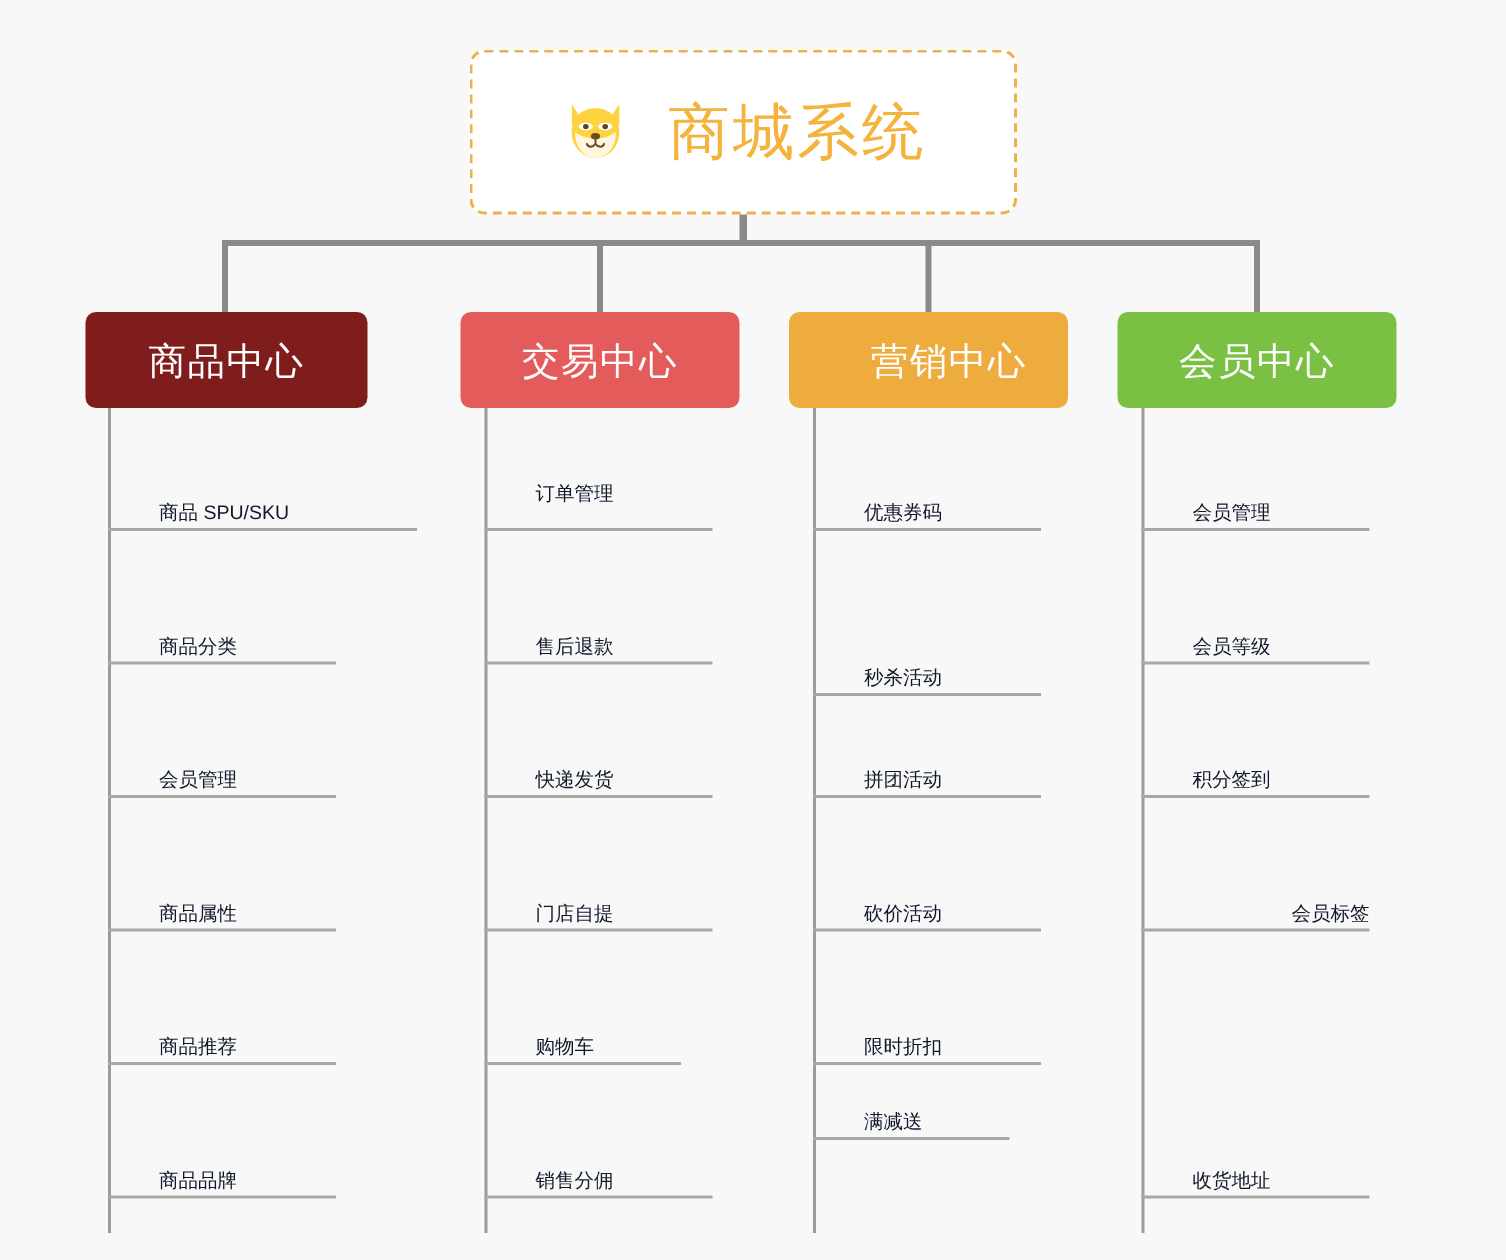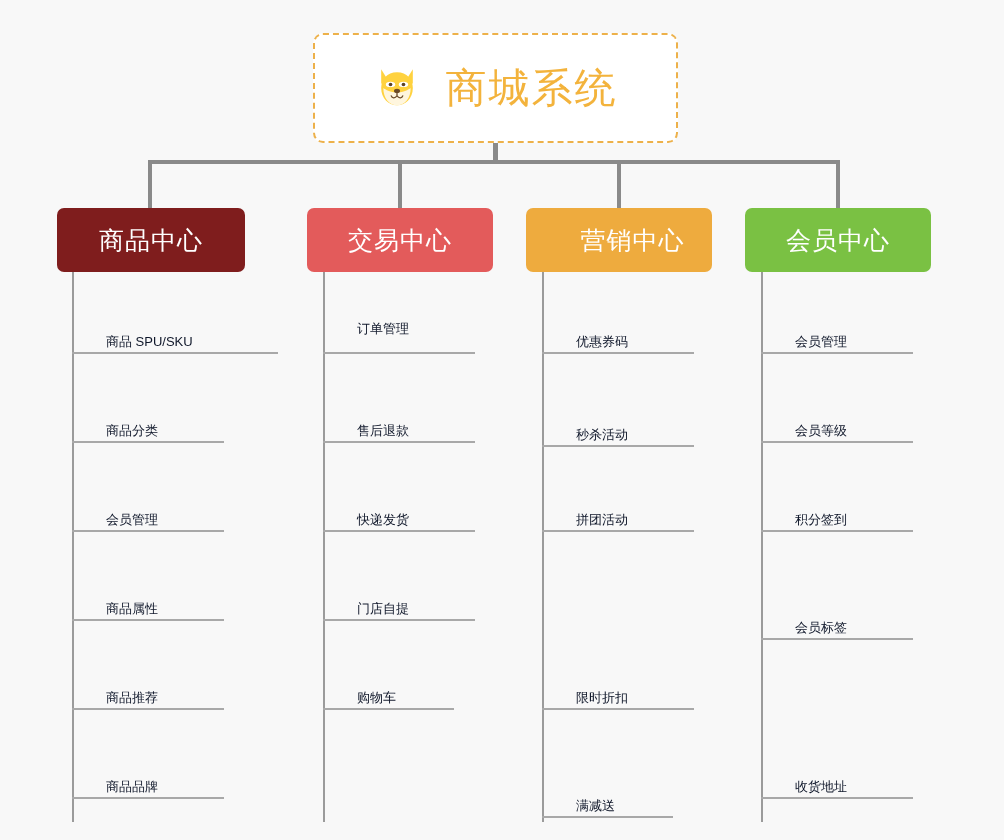--- a/index.html
+++ b/index.html
@@ -162,54 +162,60 @@
   </div>
   <div class="leaf" style="left:323px; top:486px; width:152px;">
     <span class="leaf-label">快递发货</span>
   </div>
   <div class="leaf" style="left:323px; top:575px; width:152px;">
     <span class="leaf-label">门店自提</span>
   </div>
   <div class="leaf" style="left:323px; top:664px; width:131px;">
     <span class="leaf-label">购物车</span>
   </div>
+  <div class="leaf" style="left:323px; top:753px; width:152px;">
+    <span class="leaf-label">销售分佣</span>
+  </div>
 
   <div class="cat-box" style="left:526px; width:186px; background:#eeab3e;padding-left:27px;">
     <span class="cat-label">营销中心</span>
   </div>
   <div class="leaf-stem" style="left:542px; top:272px; height:550px;"></div>
   <div class="leaf" style="left:542px; top:308px; width:152px;">
     <span class="leaf-label">优惠券码</span>
   </div>
-  <div class="leaf" style="left:542px; top:401px; width:152px;">
+  <div class="leaf" style="left:542px; top:418px; width:152px;">
     <span class="leaf-label">秒杀活动</span>
   </div>
   <div class="leaf" style="left:542px; top:486px; width:152px;text-align:center;">
     <span class="leaf-label">拼团活动</span>
   </div>
+  <div class="leaf" style="left:542px; top:575px; width:152px;">
+    <span class="leaf-label">砍价活动</span>
+  </div>
   <div class="leaf" style="left:542px; top:664px; width:152px;">
     <span class="leaf-label">限时折扣</span>
   </div>
-  <div class="leaf" style="left:542px; top:772px; width:131px;">
+  <div class="leaf" style="left:542px; top:714px; width:131px;">
     <span class="leaf-label">满减送</span>
   </div>
 
   <div class="cat-box" style="left:745px; width:186px; background:#7ac143;">
     <span class="cat-label">会员中心</span>
   </div>
   <div class="leaf-stem" style="left:761px; top:272px; height:550px;"></div>
   <div class="leaf" style="left:761px; top:308px; width:152px;">
     <span class="leaf-label">会员管理</span>
   </div>
   <div class="leaf" style="left:761px; top:397px; width:152px;">
     <span class="leaf-label">会员等级</span>
   </div>
   <div class="leaf" style="left:761px; top:486px; width:152px;">
     <span class="leaf-label">积分签到</span>
   </div>
-  <div class="leaf" style="left:761px; top:594px; width:152px;">
+  <div class="leaf" style="left:761px; top:575px; width:152px;justify-content:flex-end;">
     <span class="leaf-label">会员标签</span>
   </div>
   <div class="leaf" style="left:761px; top:753px; width:152px;text-align:center;">
     <span class="leaf-label">收货地址</span>
   </div>
 
 </div>
 
 </body></html>

